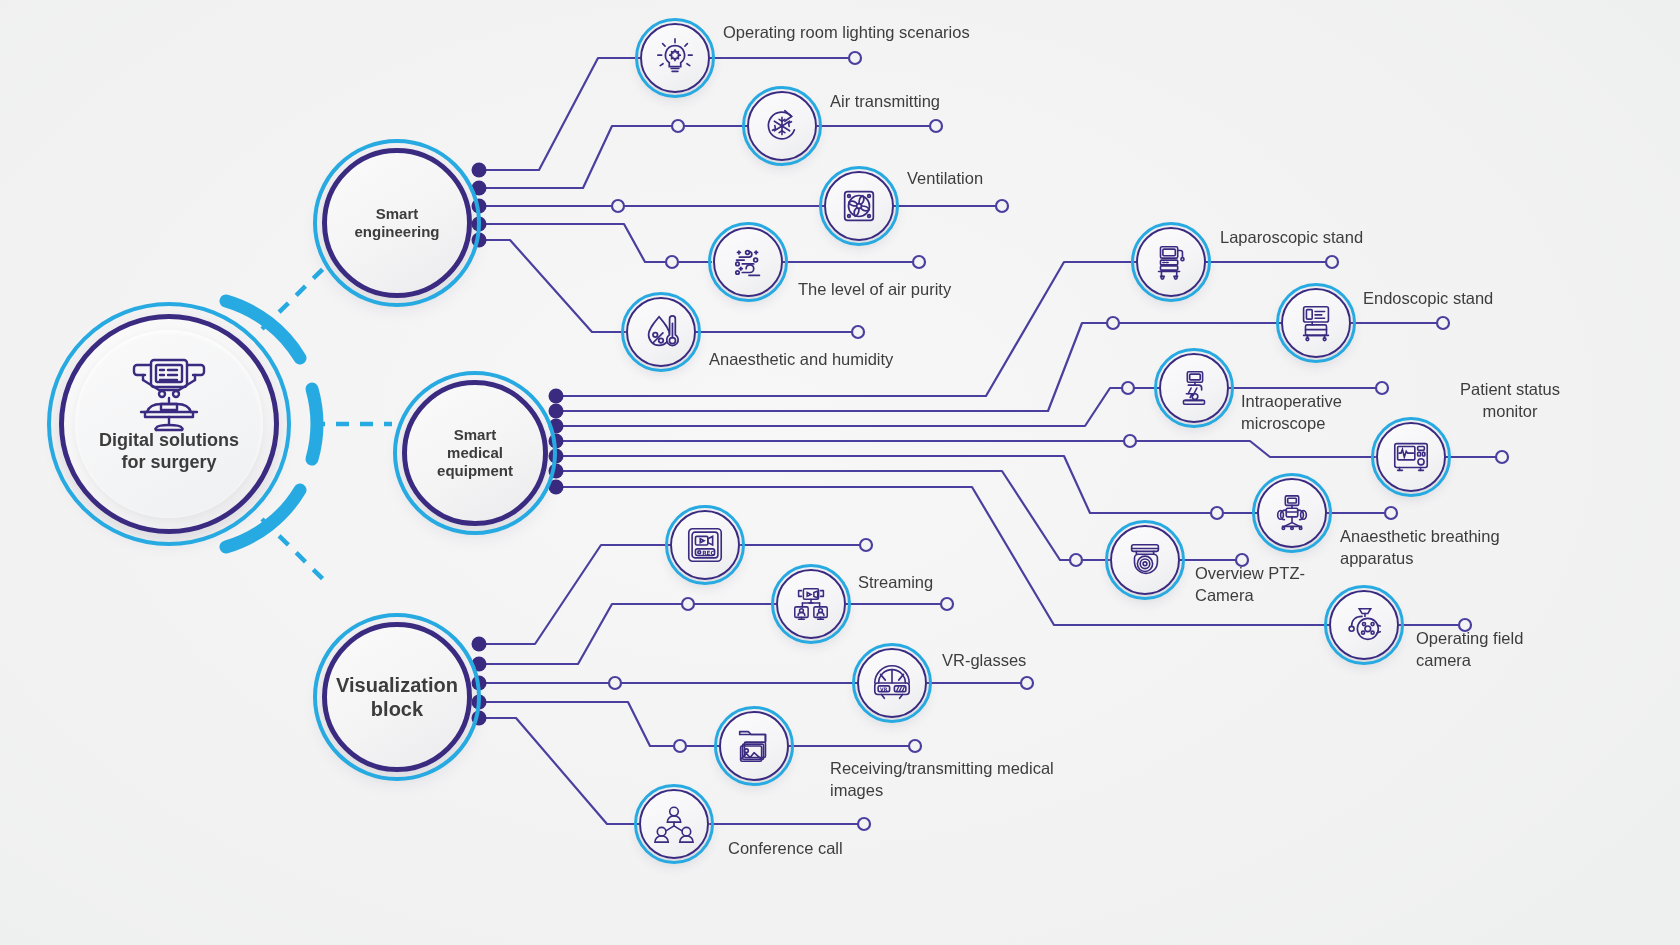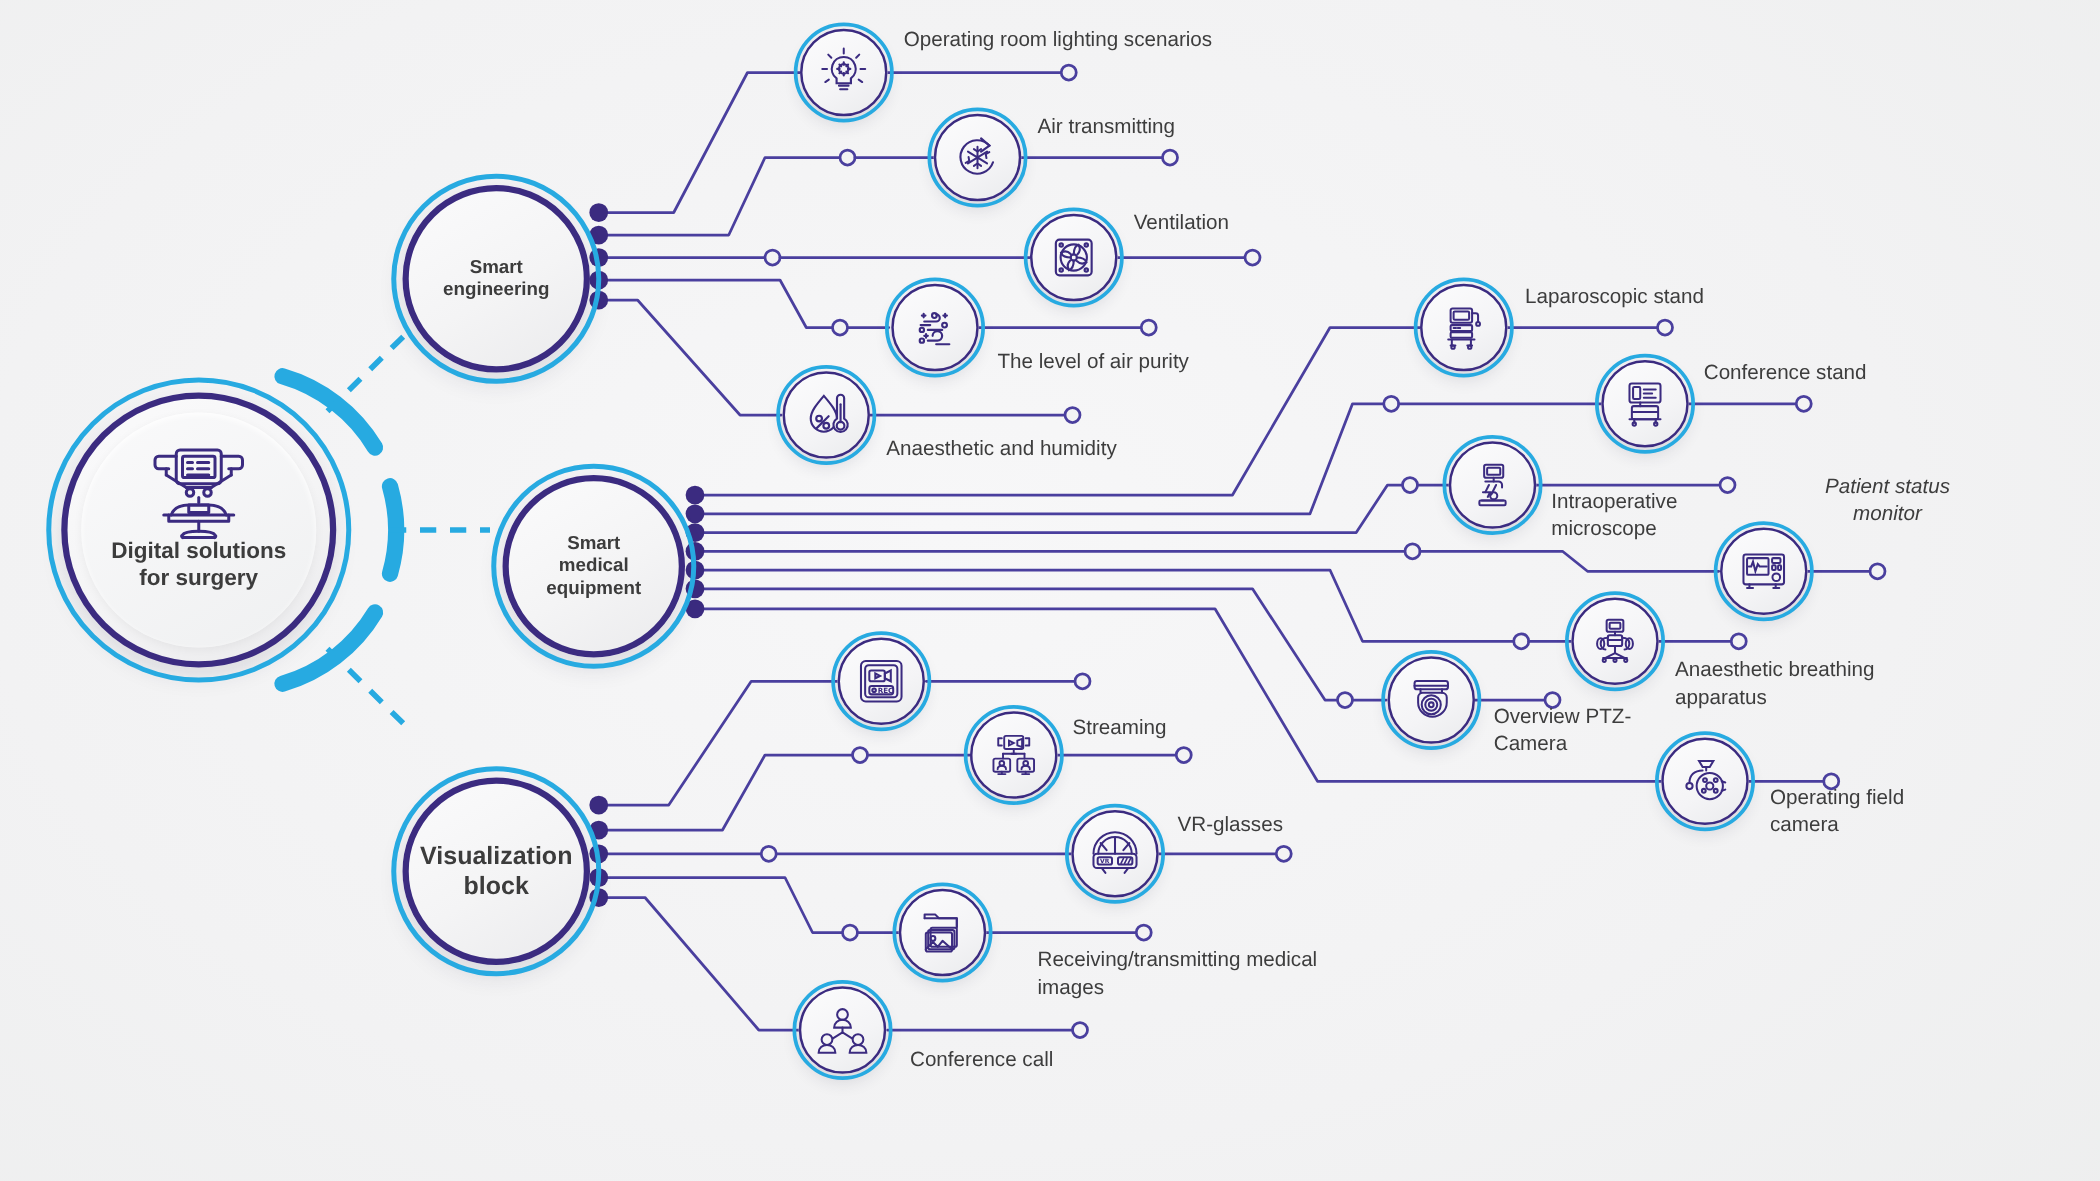--- a/index.html
+++ b/index.html
@@ -18,21 +18,21 @@
     background:linear-gradient(150deg,#fbfbfc 0%,#f4f4f5 55%,#eaeaec 100%);
     box-shadow:0 8px 20px rgba(40,40,70,.13), inset 0 2px 4px rgba(255,255,255,.9);
     display:flex;align-items:center;justify-content:center;text-align:center;
     color:#3c3c3c;font-weight:bold;line-height:1.22;
     z-index:5;
   }
   .hub .ringOuter{position:absolute;inset:-9px;border-radius:50%;border:4px solid #27aae1;}
   .hub .ringInner{position:absolute;inset:0px;border-radius:50%;border:5px solid #3b2b80;}
   .hub .lbl{position:relative;z-index:2;}
 
-  .hub-center{left:51px;top:316px;width:216px;height:216px;font-size:18px;}
+  .hub-center{left:61px;top:316px;width:216px;height:216px;font-size:18px;}
   .hub-center .ringOuter{inset:-14px;border-width:4px;}
   .hub-center .ringInner{inset:-2px;border-width:5px;}
   .hub-center .inner2{position:absolute;inset:14px;border-radius:50%;
      background:linear-gradient(150deg,#fafafb,#eff0f1);
      box-shadow:inset 0 2px 5px rgba(255,255,255,.9), 0 2px 8px rgba(0,0,0,.05);}
   .hub-center .lbl{margin-top:56px;font-size:18px;}
   .hub-center .ctr-icon{position:absolute;top:40px;left:50%;transform:translateX(-50%);z-index:3;}
 
   .hub-se{left:322px;top:148px;width:150px;height:150px;font-size:15px;}
   .hub-sme{left:402px;top:380px;width:146px;height:146px;font-size:15px;}
@@ -44,21 +44,21 @@
     background:linear-gradient(150deg,#fcfcfd 0%,#f4f4f6 60%,#e9eaec 100%);
     box-shadow:0 6px 14px rgba(40,40,70,.14), inset 0 2px 3px rgba(255,255,255,.95);
     display:flex;align-items:center;justify-content:center;z-index:4;
   }
   .leaf .r1{position:absolute;inset:-5px;border-radius:50%;border:3px solid #27aae1;}
   .leaf .r2{position:absolute;inset:0;border-radius:50%;border:2.5px solid #3b2b80;}
   .leaf svg{position:relative;z-index:2;}
 
   
   .cap{position:absolute;color:#3d3d3d;font-size:16.5px;line-height:1.33;z-index:6;}
-  .cap.c{text-align:center;font-style:italic;}
+  .cap.c{text-align:center;}
 </style>
 </head>
 <body>
 
 <div id="stage">
 
   <svg class="wires" viewBox="0 0 1680 945">
     <defs>
       <style>
         .w{fill:none;stroke:#4a3f9e;stroke-width:2.2;stroke-linecap:round;stroke-linejoin:round;}
@@ -359,21 +359,21 @@
       <path d="M21 10h10M21 13.5h7M21 17h10"></path>
       <path d="M18 21v3"></path>
       <rect x="11" y="24" width="22" height="11" rx="1.6"></rect>
       <path d="M11 29h22"></path>
       <path d="M9 35h26"></path>
       <path d="M13 35v3M31 35v3"></path>
       <circle cx="13" cy="39" r="1.4"></circle>
         <circle cx="31" cy="39" r="1.4"></circle>
     </svg>
   </div>
-  <div class="cap" style="left:1363px;top:288px;white-space:nowrap">Conference stand</div>
+  <div class="cap" style="left:1363px;top:288px;white-space:nowrap">Endoscopic stand</div>
 
   <div class="leaf" style="left:1159px;top:353px">
     <span class="r1"></span>
       <span class="r2"></span>
     <svg width="42" height="42" viewBox="0 0 44 44" fill="none" stroke="#3b2b80" stroke-width="1.7" stroke-linecap="round">
       <rect x="15" y="5" width="16" height="11" rx="1.5"></rect>
       <rect x="17.5" y="7.5" width="11" height="6" rx="0.8"></rect>
       <path d="M23 16v3"></path>
       <path d="M16 19h11a3 3 0 013 3v2"></path>
       <path d="M19 22l-3 6"></path>

